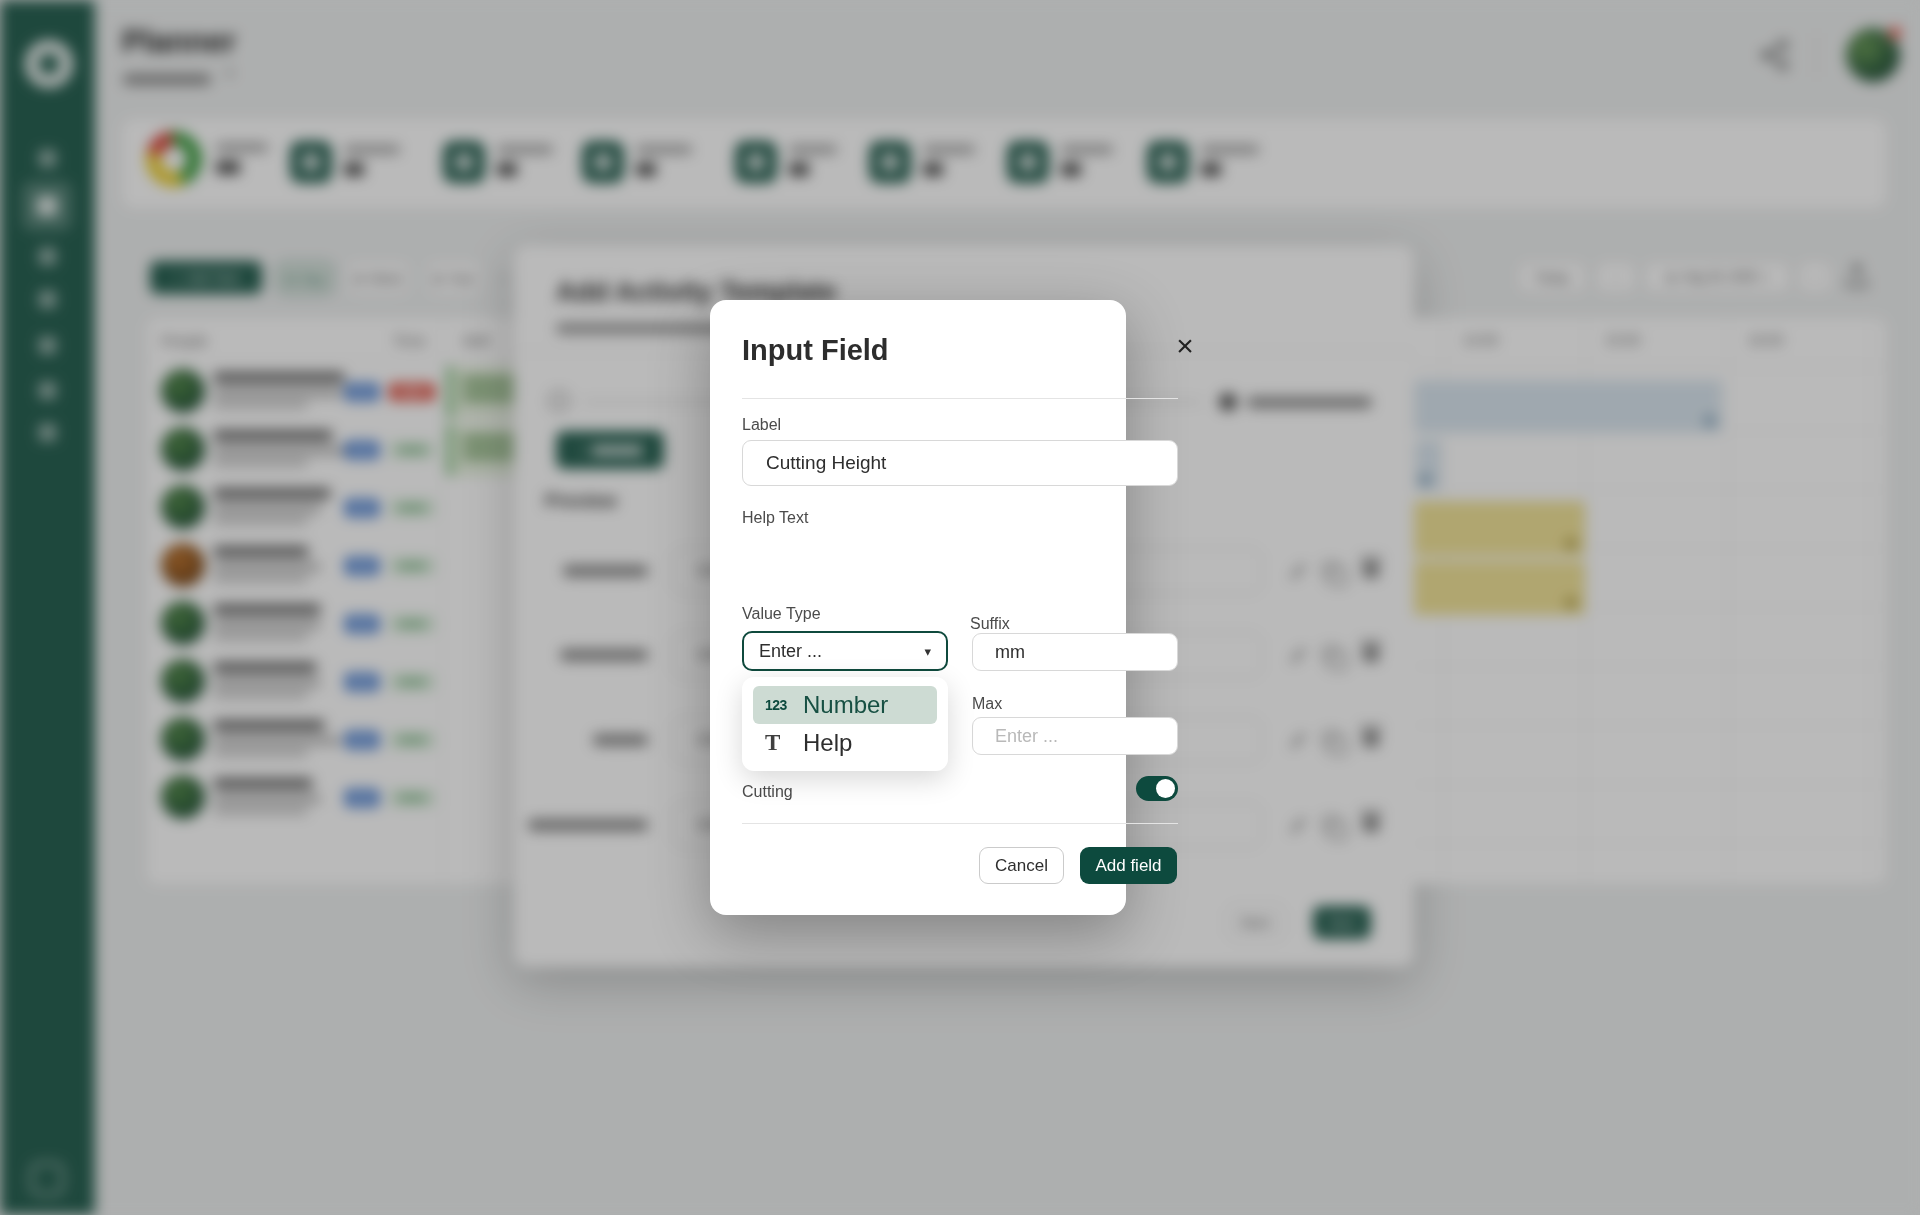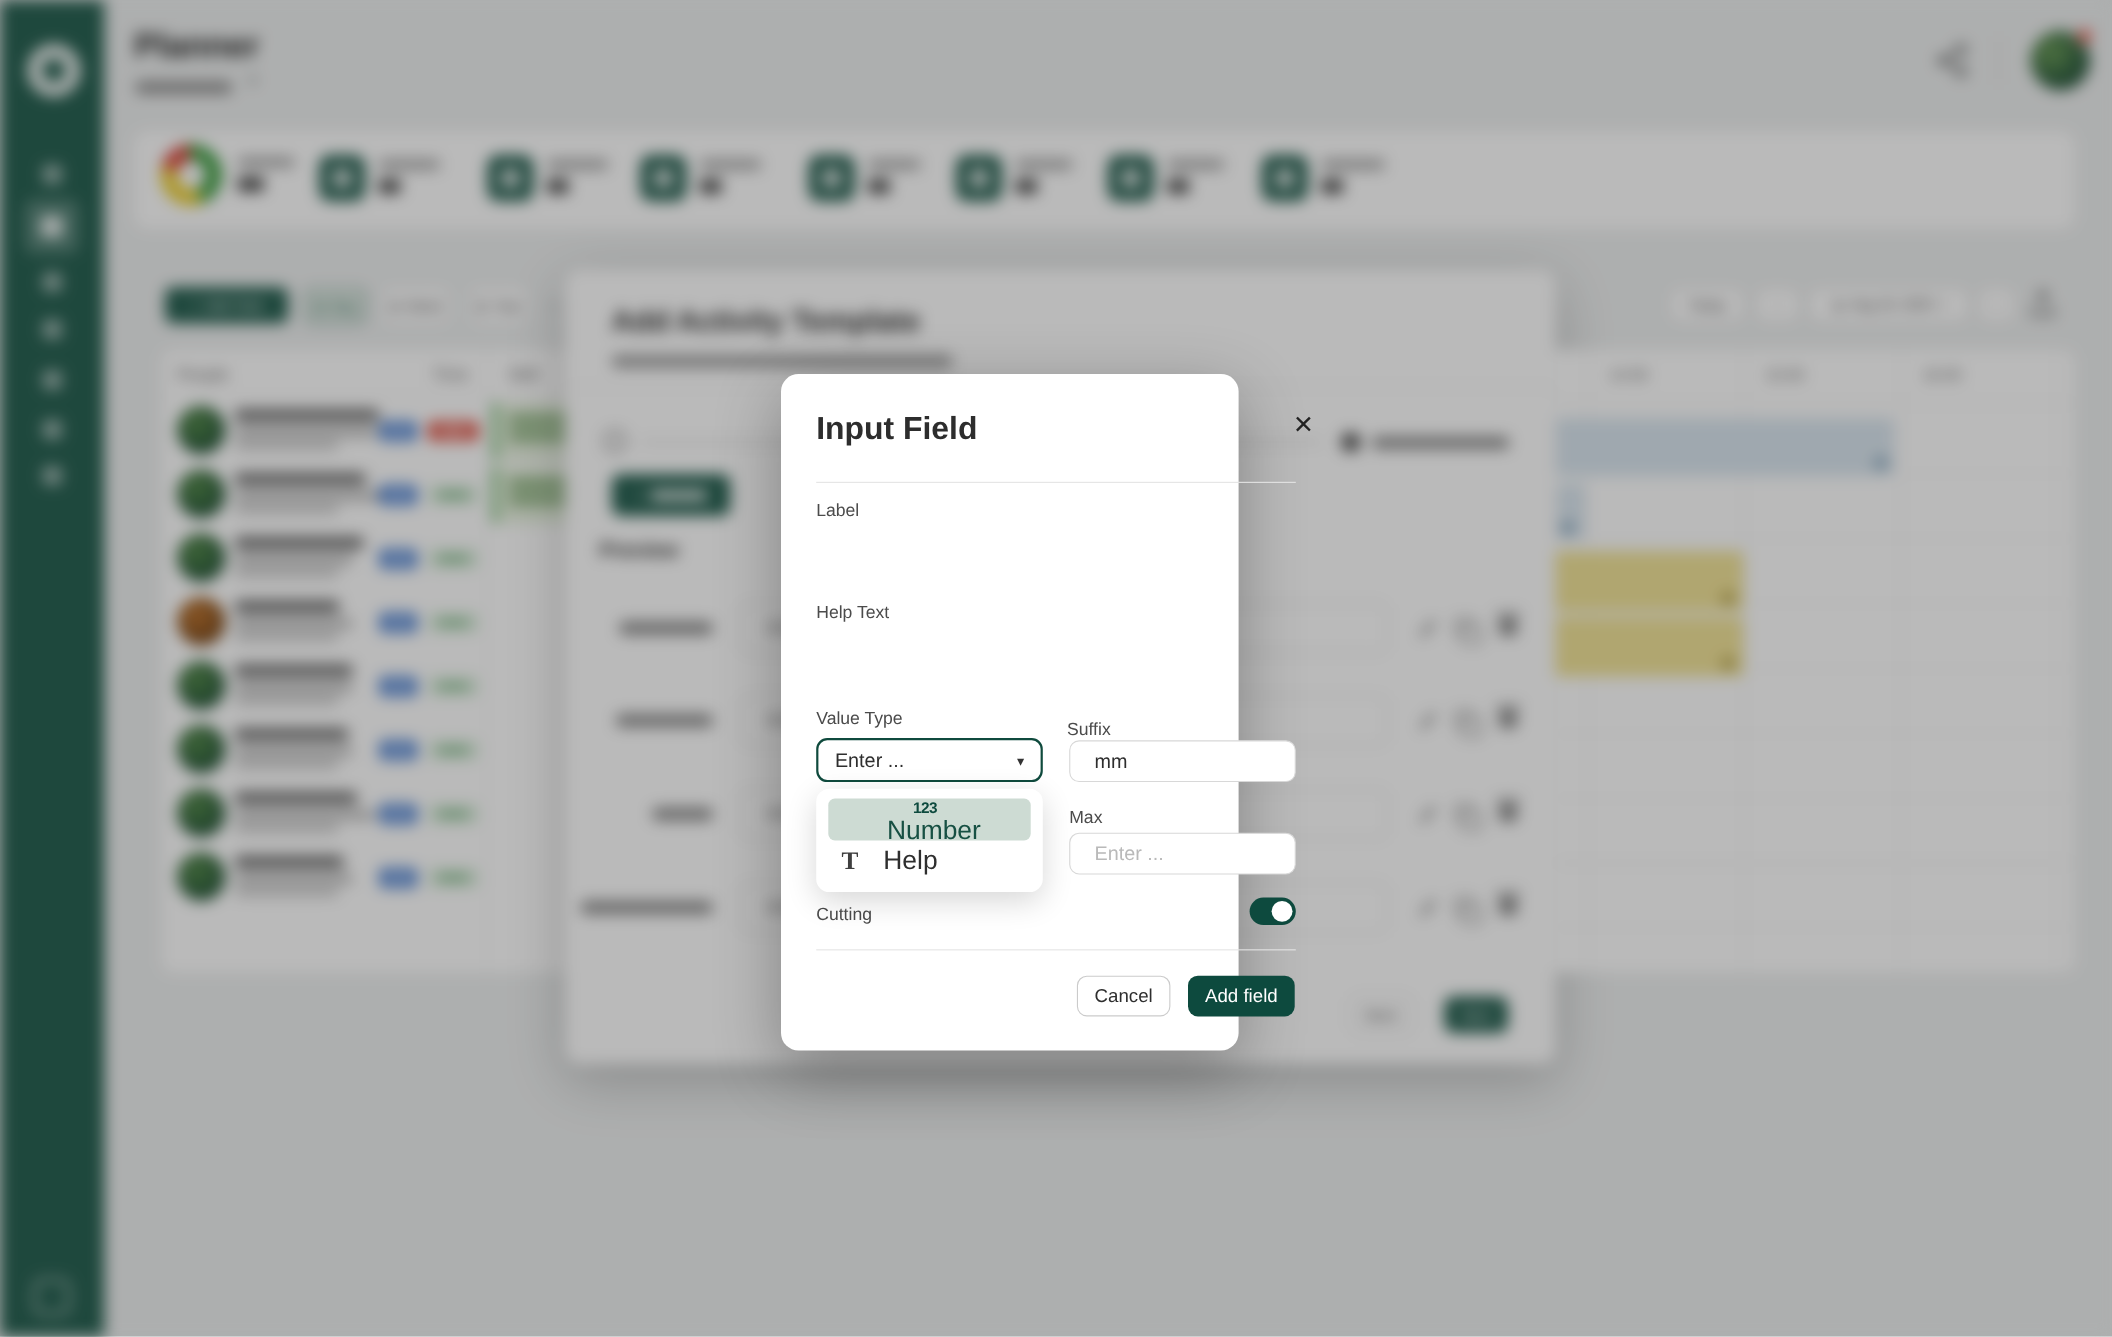--- a/index.html
+++ b/index.html
@@ -124,41 +124,41 @@
               background:repeating-linear-gradient(to bottom, transparent 0 58px, #efefef 58px 59px); }
   .evt { border-radius:4px; }
   .evt .dot { position:absolute; width:12px; height:12px; border-radius:50%; }
 
   
   #overlay { position:absolute; left:0; top:0; width:1920px; height:1215px;
              background:rgba(0,0,0,.27); z-index:5; }
 
   
   #modal { position:absolute; left:710px; top:300px; width:416px; height:615px; background:#fff;
-           border-radius:16px; box-shadow:0 18px 60px rgba(0,0,0,.30); z-index:10;margin-top:40px; }
+           border-radius:16px; box-shadow:0 18px 60px rgba(0,0,0,.30); z-index:10; }
   .m-title { left:32px; top:34px; font-size:29px; font-weight:600; color:#2d2d2d; }
   .m-close { left:455px; top:26px; width:40px; height:40px; font-size:30px; color:#222;
              display:flex; align-items:center; justify-content:center; cursor:pointer; }
   .m-hr { left:32px; width:436px; height:1px; background:#e4e4e4; }
   .m-lab { font-size:16px; color:#4b4b4b; }
   .m-input { border:1px solid #d8d8d8; border-radius:9px; font-size:19px; color:#2e2e2e;
              font-family:"Liberation Sans", sans-serif; outline:none; }
   .m-input::placeholder { color:#b9b9b9; }
   #f-label { left:32px; top:140px; width:436px; height:46px; padding-left:23px; }
   #f-help { left:32px; top:232px; width:436px; height:58px; padding:13px 22px; resize:none; }
   .m-select { left:32px; top:331px; width:206px; height:40px; border:2px solid #0f4a3d; border-radius:10px;
               display:flex; align-items:center; padding:0 15px; font-size:18px; color:#2e2e2e; cursor:pointer; }
   .m-select .caret { margin-left:auto; font-size:13px; color:#333; }
   #f-suffix { left:262px; top:333px; width:206px; height:38px; padding-left:22px; font-size:18px; }
   #f-max { left:262px; top:417px; width:206px; height:38px; padding-left:22px; font-size:18px; }
   .m-dropdown { left:32px; top:377px; width:206px; background:#fff; border-radius:12px;
                 box-shadow:0 8px 28px rgba(0,0,0,.16); padding:9px 11px; z-index:12; }
   .dd-item { position:relative; height:38px; border-radius:6px; display:flex; align-items:center;
              padding:0 12px; cursor:pointer; }
-  .dd-item.hl { background:#cddbd3;flex-direction:column; }
+  .dd-item.hl { background:#cddbd3; }
   .dd-ic { width:30px; text-align:left; font-weight:800; font-size:14px; letter-spacing:-0.5px; color:#0d4a3e; }
   .dd-ic.serif { font-family:"Liberation Serif", serif; font-weight:600; font-size:23px; color:#3f3f3f; }
   .dd-lbl { font-size:24px; margin-left:8px; }
   .dd-item.hl .dd-lbl { color:#175043; font-weight:500; }
   .dd-item:not(.hl) .dd-lbl { color:#2e2e2e; }
   .m-toggle { left:426px; top:476px; width:42px; height:25px; border-radius:13px; background:#0d4a3e; cursor:pointer; }
   .m-toggle .knob { position:absolute; right:3px; top:3px; width:19px; height:19px; border-radius:50%; background:#fff; }
   .m-btn { height:37px; border-radius:9px; font-size:17px; display:flex; align-items:center;
            justify-content:center; cursor:pointer; font-family:"Liberation Sans", sans-serif; }
   #btn-cancel { left:269px; top:547px; width:85px; background:#fff; border:1px solid #cbcbcb; color:#2e2e2e; }
@@ -420,20 +420,21 @@
 </div>
 
 <div id="overlay"></div>
 
 <div id="modal">
   <div class="abs m-title">Input Field</div>
   <div class="abs m-close">×</div>
   <div class="abs m-hr" style="top:98px"></div>
 
   <div class="abs m-lab" style="left:32px; top:116px">Label</div>
+  <input class="abs m-input" id="f-label" value="Cutting Height" style="">
 
   <div class="abs m-lab" style="left:32px; top:209px">Help Text</div>
 
   <div class="abs m-lab" style="left:32px; top:305px">Value Type</div>
   <div class="abs m-select">
     <span>Enter ...</span>
     <span class="caret">▾</span>
   </div>
 
   <div class="abs m-lab" style="left:260px; top:315px">Suffix</div>

